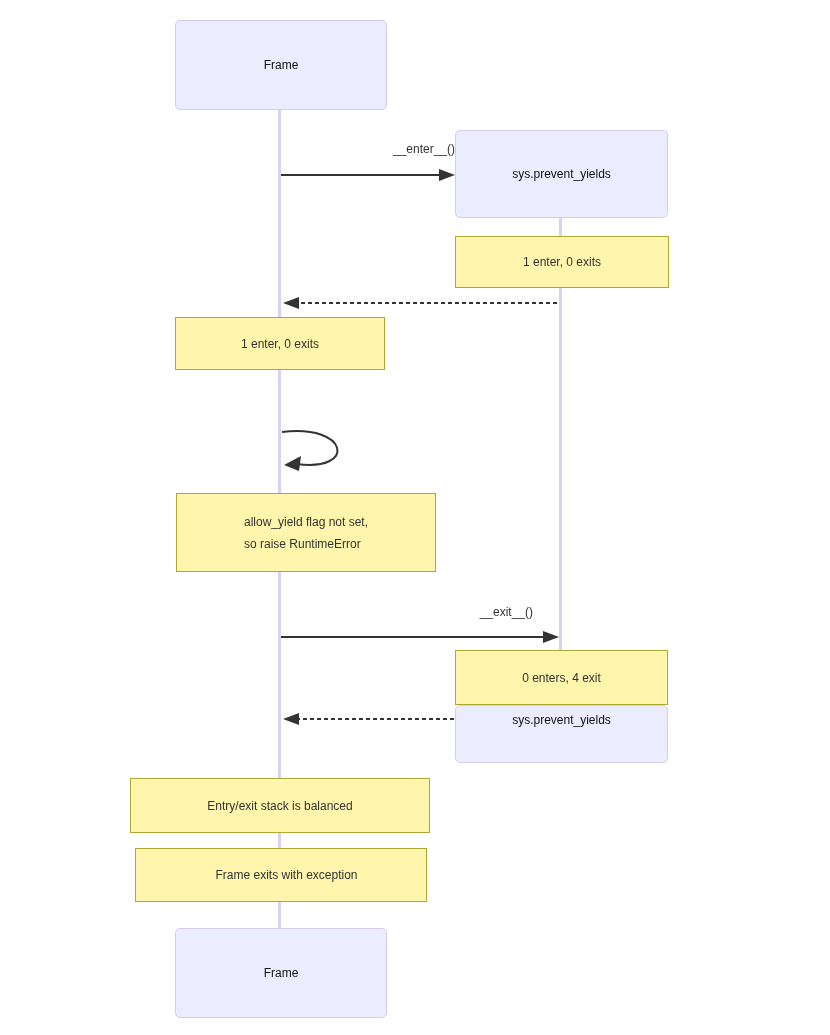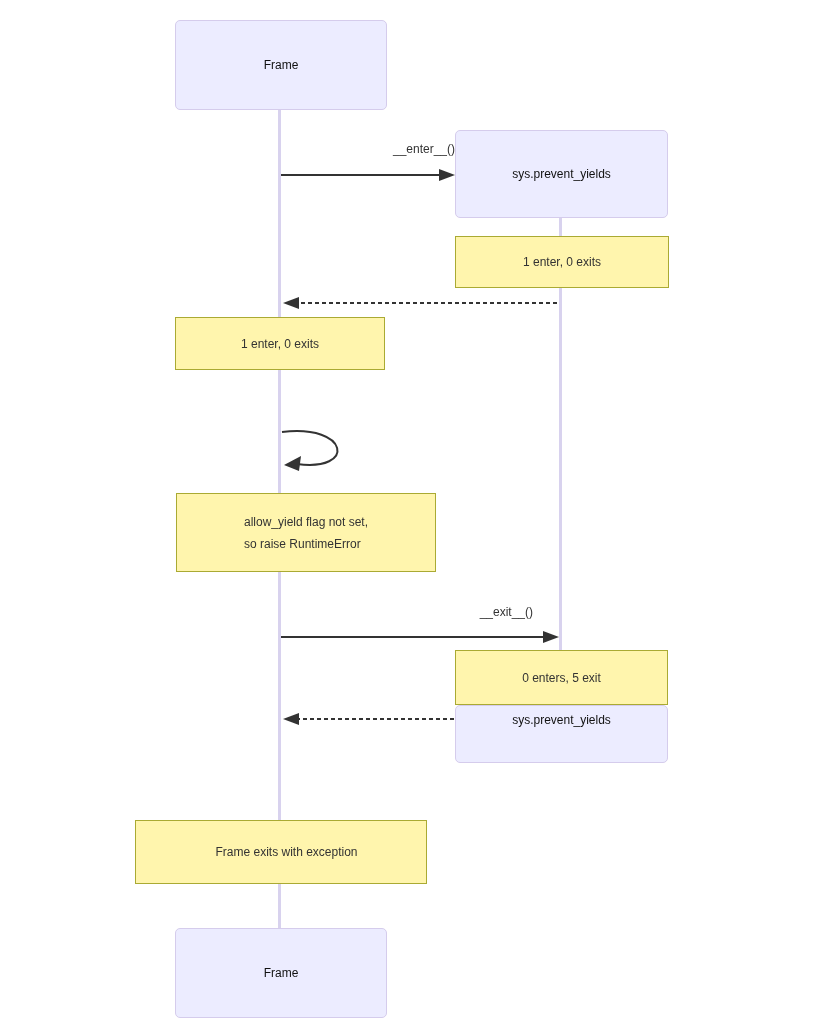--- a/index.html
+++ b/index.html
@@ -120,18 +120,19 @@
 
   <div class="msg-label" style="left:281px; top:605px; width:252px;">__exit__()</div>
 
   <div class="note" style="left:455px; top:236px; width:214px; height:52px;">1 enter, 0 exits</div>
 
   <div class="note" style="left:175px; top:317px; width:210px; height:53px;">1 enter, 0 exits</div>
 
   <div class="note" style="left:150px; top:493px; width:260px; height:79px;margin-left:26px;">allow_yield flag not set,
 so raise RuntimeError</div>
 
-  <div class="note" style="left:455px; top:650px; width:213px; height:55px;">0 enters, 5 exit</div>
+  <div class="note" style="left:455px; top:650px; width:213px; height:55px;">0 enters, 4 exit</div>
 
+  <div class="note" style="left:130px; top:778px; width:300px; height:55px;">Entry/exit stack is balanced</div>
 
-  <div class="note" style="left:135px; top:820px; width:292px; height:64px;padding-left:11px;">Frame exits with exception</div>
+  <div class="note" style="left:135px; top:848px; width:292px; height:54px;padding-left:11px;">Frame exits with exception</div>
 
 </div>
 
 </body></html>

